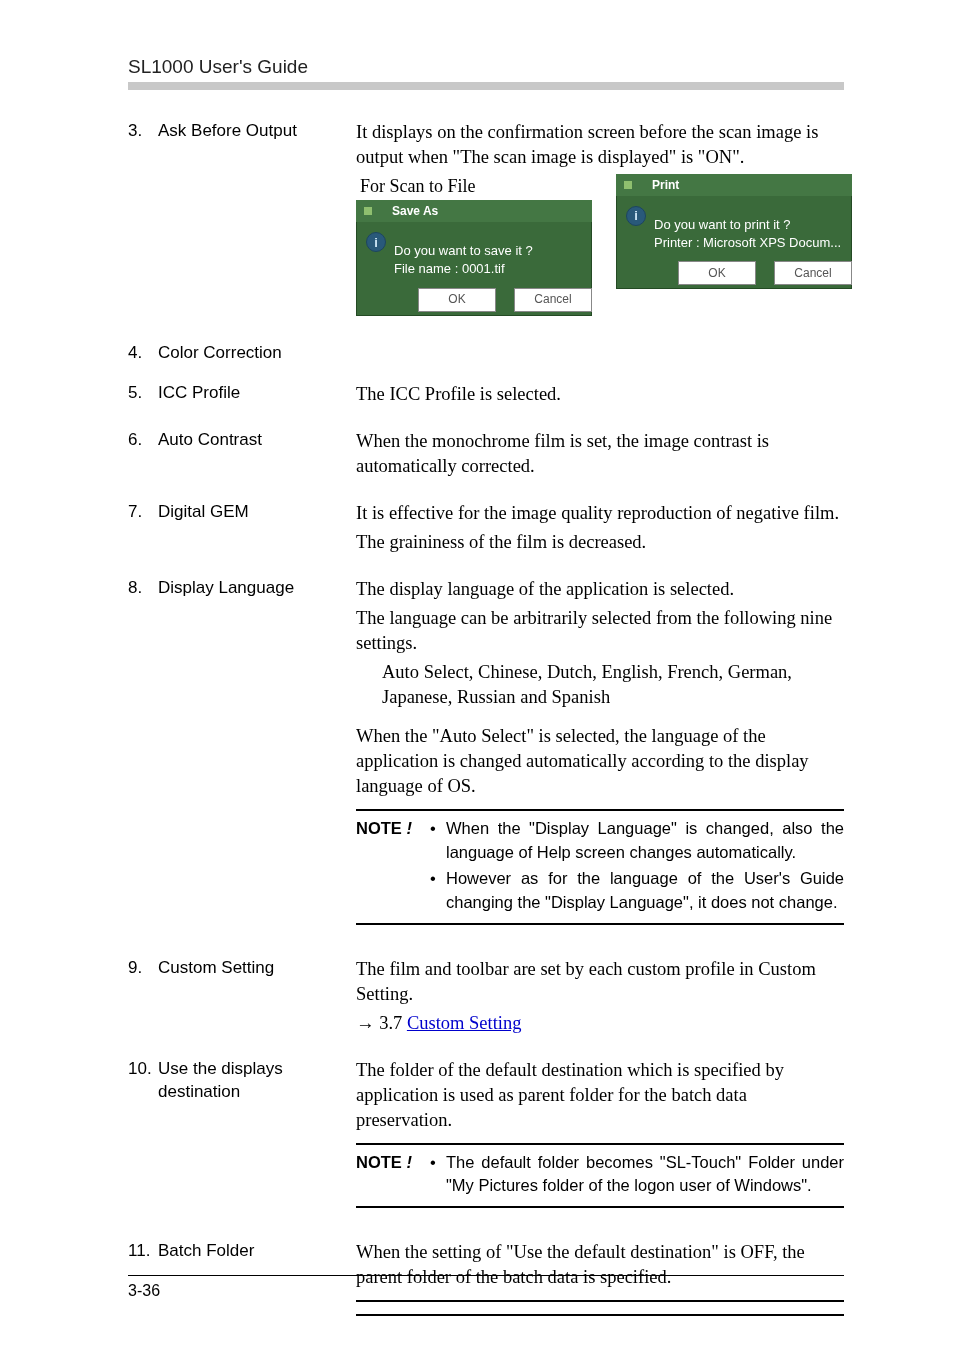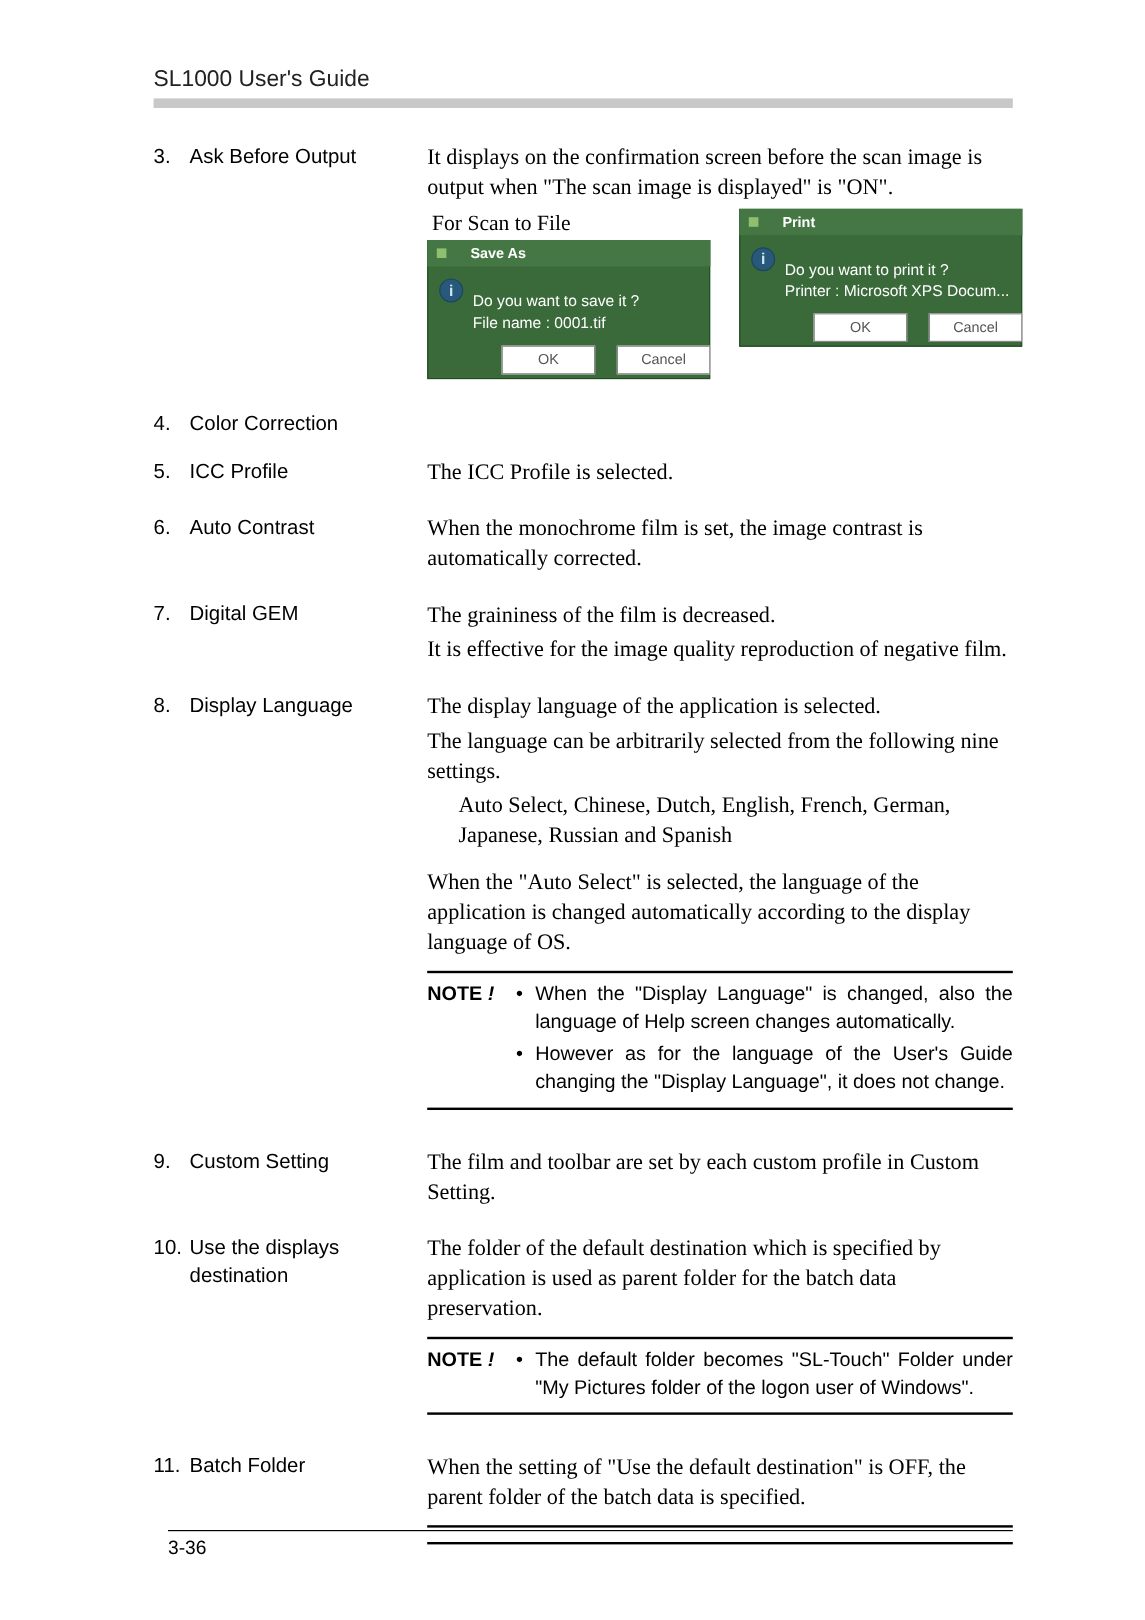--- a/index.html
+++ b/index.html
@@ -154,21 +154,21 @@
   }
   .notebox li::before {
     content: "•";
     position: absolute;
     left: 0;
     top: 0;
   }
 
   .footer {
     position: absolute;
-    left: 140px;
+    left: 128px;
     right: 110px;
     bottom: 50px;
   }
   .footer .line {
     border-top: 1px solid #000;
     margin-bottom: 6px;
   }
   .footer .pg {
     font-family: Arial, Helvetica, sans-serif;
     font-size: 16px;
@@ -248,22 +248,22 @@
     <div class="label">Auto Contrast</div>
     <div class="body">
         <p>When the monochrome film is set, the image contrast is automatically corrected.</p>
       </div>
   </div>
 
   <div class="row">
     <div class="num">7.</div>
     <div class="label">Digital GEM</div>
     <div class="body">
+      <p>It is effective for the image quality reproduction of negative film.</p>
       <p>The graininess of the film is decreased.</p>
-      <p>It is effective for the image quality reproduction of negative film.</p>
     </div>
   </div>
 
   <div class="row">
     <div class="num">8.</div>
     <div class="label">Display Language</div>
     <div class="body">
       <p>The display language of the application is selected.</p>
       <p>The language can be arbitrarily selected from the following nine settings.</p>
       <p class="indent">Auto Select, Chinese, Dutch, English, French, German, Japanese, Russian and Spanish</p>
@@ -276,20 +276,23 @@
         </ul>
       </div>
     </div>
   </div>
 
   <div class="row">
     <div class="num">9.</div>
     <div class="label">Custom Setting</div>
     <div class="body">
       <p>The film and toolbar are set by each custom profile in Custom Setting.</p>
+      <p>
+        <span>→ 3.7 </span><span class="link">Custom Setting</span>
+      </p>
     </div>
   </div>
 
   <div class="row">
     <div class="num">10.</div>
     <div class="label">Use the displays destination</div>
     <div class="body">
       <p>The folder of the default destination which is specified by application is used as parent folder for the batch data preservation.</p>
       <div class="notebox">
         <div class="notelabel"><b>NOTE</b><i> !</i></div>

